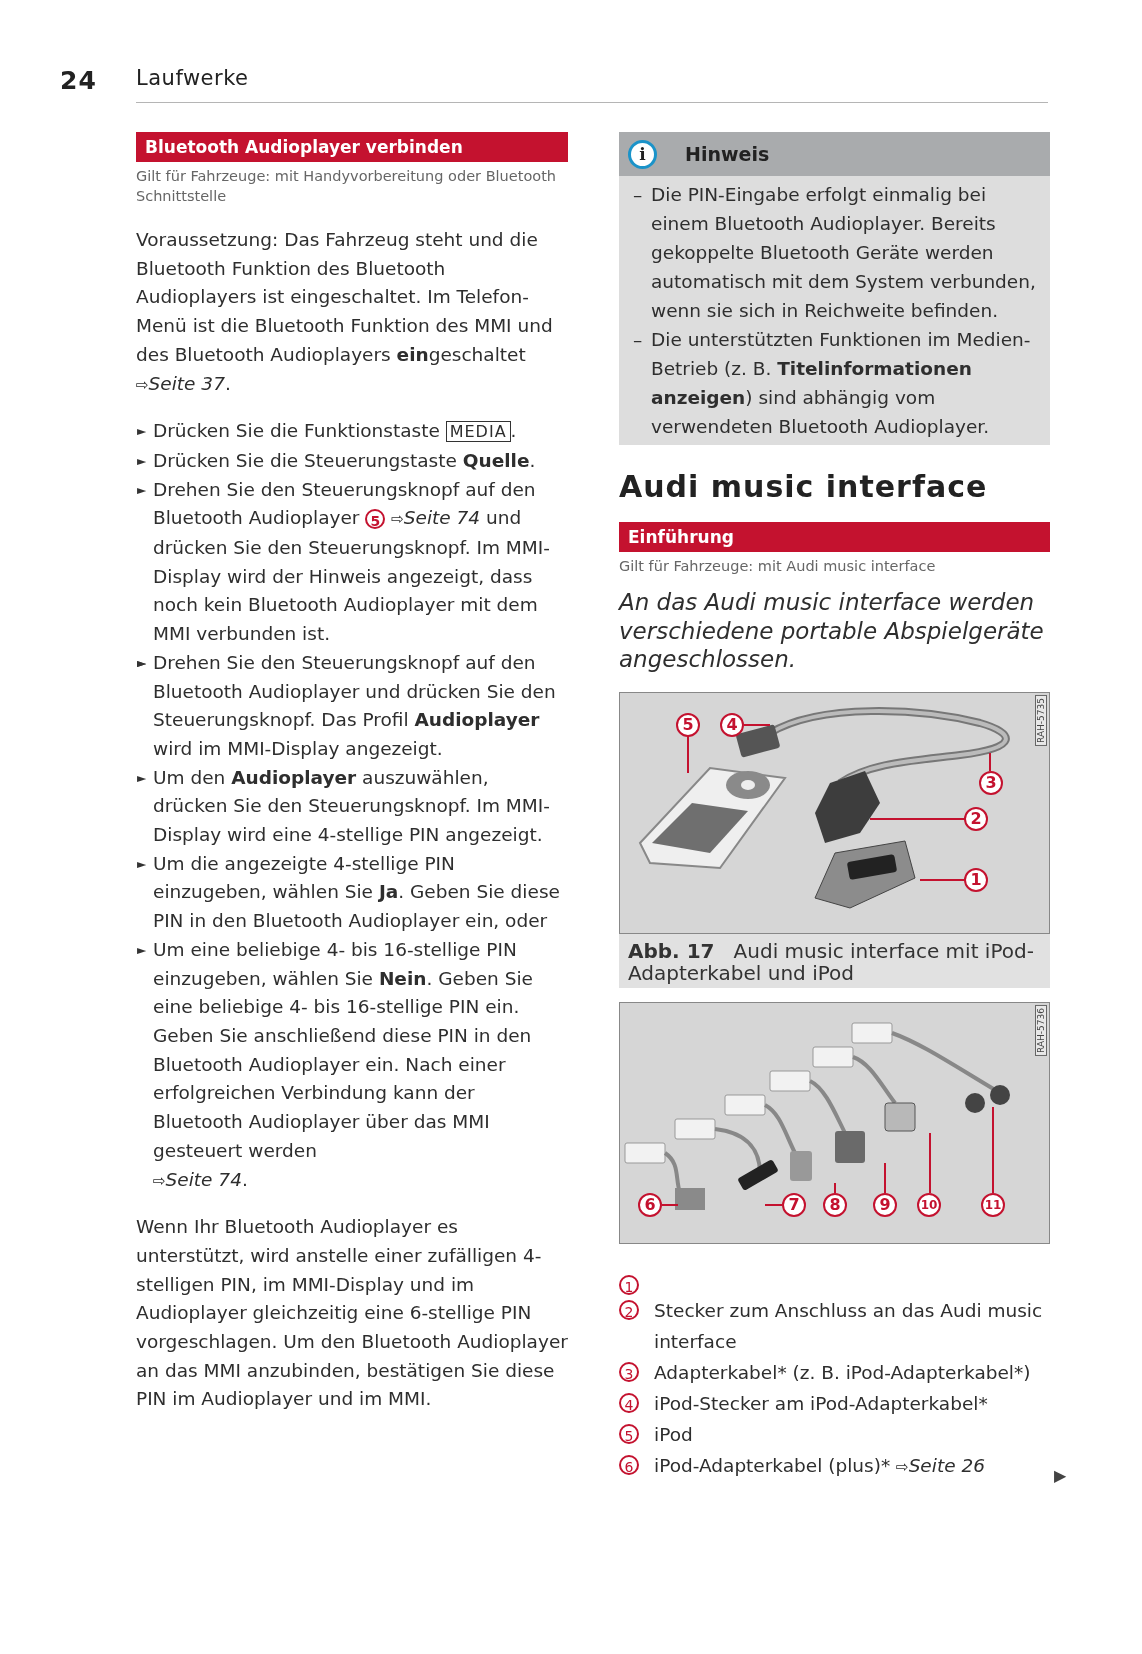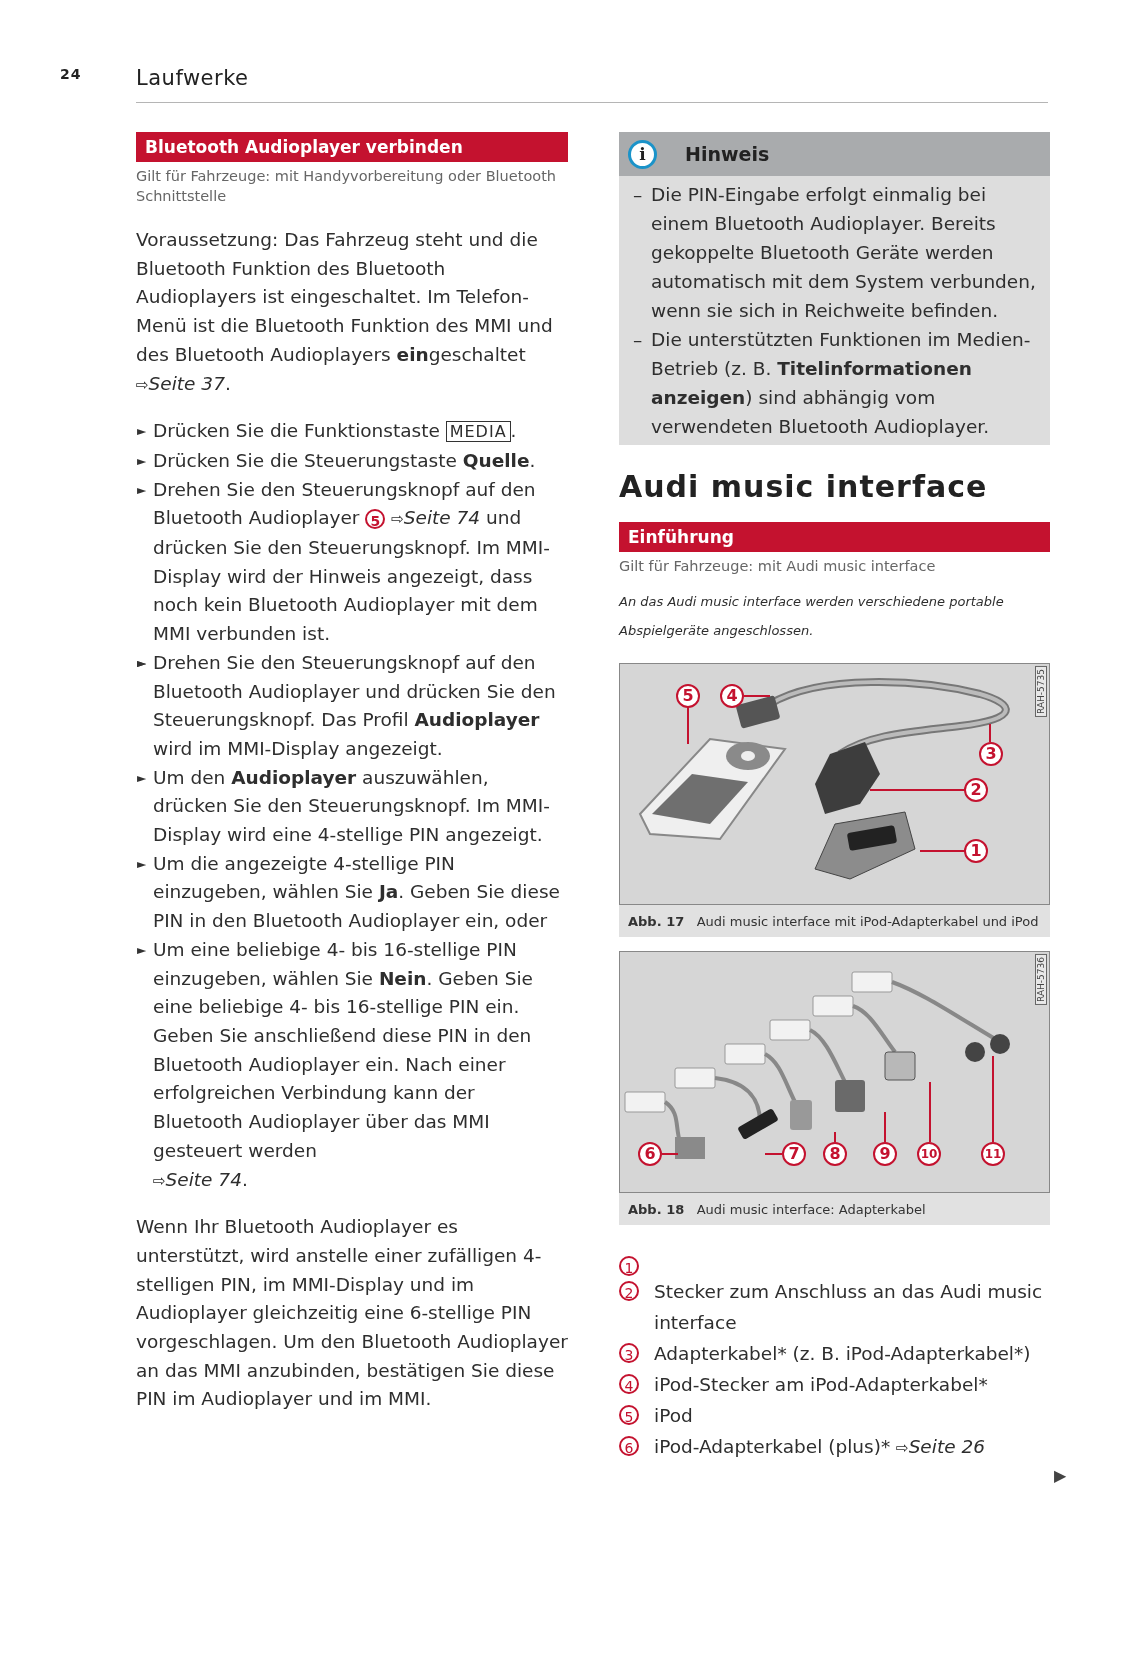--- a/index.html
+++ b/index.html
@@ -1,18 +1,18 @@
 <!DOCTYPE html>
 <html><head>
 <meta charset="utf-8">
 <style>
   html, body { margin:0; padding:0; background:#ffffff; }
   body { width:1142px; height:1654px; position:relative; overflow:hidden;
          font-family:"DejaVu Sans", "Liberation Sans", sans-serif; color:#2b2b2b; }
-  .page-num { position:absolute; left:60px; top:66px; font-size:14px; font-weight:bold; letter-spacing:1px; color:#222; }
+  .page-num { position:absolute; left:60px; top:66px; font-size:25px; font-weight:bold; letter-spacing:1px; color:#222; }
   .page-head { position:absolute; left:136px; top:66px; font-size:21px; font-weight:normal; letter-spacing:0.5px; color:#222; }
   .head-rule { position:absolute; left:136px; top:102px; width:912px; height:1px; background:#b5b5b5; }
 
   .col { position:absolute; }
   .left { left:136px; top:132px; width:432px; }
   .right { left:619px; top:132px; width:431px; }
 
   .red-bar { background:#c4122f; color:#fff; font-weight:bold; font-size:17px; padding:3px 9px 3px 9px; line-height:24px; }
   .applies { font-size:14.5px; color:#666; line-height:20px; margin-top:4px; }
   .para { font-size:18.5px; line-height:28.7px; margin:0; color:#2e2e2e; }
@@ -29,24 +29,24 @@
   .hinweis { background:#dddddd; }
   .hinweis-head { background:#a9abad; height:44px; display:flex; align-items:center; padding-left:9px; }
   .info-icon { width:29px; height:29px; border-radius:50%; border:3px solid #1b93c9; background:#fff; box-sizing:border-box;
                color:#222; font-family:"DejaVu Serif", serif; font-weight:bold; font-size:17px; text-align:center; line-height:23px; }
   .hinweis-title { font-weight:bold; font-size:19px; margin-left:28px; color:#222; }
   .hinweis ul { list-style:none; margin:0; padding:4px 14px 4px 14px; }
   .hinweis li { position:relative; padding-left:18px; font-size:18.5px; line-height:29px; color:#2e2e2e; }
   .hinweis li .dash { position:absolute; left:0; top:0; }
 
   .sec-title { font-size:30px; font-weight:bold; letter-spacing:1px; margin:24px 0 18px 0; color:#222; }
-  .intro { font-size:13px; line-height:28.7px; font-style:italic; color:#2e2e2e; margin-top:12px; }
+  .intro { font-size:23px; line-height:28.7px; font-style:italic; color:#2e2e2e; margin-top:12px; }
 
   .fig { position:relative; background:#d8d8d8; border:1px solid #888; box-sizing:border-box; margin-top:18px; }
-  .fig-caption { background:#e1e1e1; font-size:13px; line-height:22px; padding:6px 9px 4px 9px; color:#333; }
+  .fig-caption { background:#e1e1e1; font-size:20px; line-height:22px; padding:6px 9px 4px 9px; color:#333; }
   .fig-caption b { font-weight:bold; }
   .rah { position:absolute; right:2px; font-size:9px; color:#444; writing-mode:vertical-rl; transform:rotate(180deg);
          border:1px solid #666; padding:2px 0; background:#e8e8e8; }
   .callout { position:absolute; width:24px; height:24px; border:2px solid #c4122f; border-radius:50%; background:#fff;
              color:#c4122f; font-weight:bold; font-size:16px; text-align:center; line-height:20px; box-sizing:border-box; }
 
   .legend { list-style:none; margin:26px 0 0 0; padding:0; }
   .legend li { display:flex; font-size:18.5px; line-height:31px; color:#2e2e2e; }
   .legend li .circ { flex:0 0 auto; margin:5px 15px 0 0; font-weight:normal; }
   .cont-arrow { position:absolute; left:1054px; top:1466px; font-size:16px; color:#444; }
@@ -165,21 +165,20 @@
         </g>
       </svg>
       <span class="callout" style="left:18px;top:190px;">6</span>
       <span class="callout" style="left:162px;top:190px;">7</span>
       <span class="callout" style="left:203px;top:190px;">8</span>
       <span class="callout" style="left:253px;top:190px;">9</span>
       <span class="callout" style="left:297px;top:190px;font-size:12px;">10</span>
       <span class="callout" style="left:361px;top:190px;font-size:12px;">11</span>
       <span class="rah" style="top:2px;">RAH-5736</span>
     </div>
-    <div class="fig-caption"><b>Abb. 18</b>&nbsp;&nbsp; <span>Audi music interface: Adapterkabel</span></div>
   </div>
 
   <ul class="legend">
     <li>
         <span class="circ">1</span>
       </li>
     <li>
         <span class="circ">2</span>
         <span>Stecker zum Anschluss an das Audi music interface</span>
       </li>

